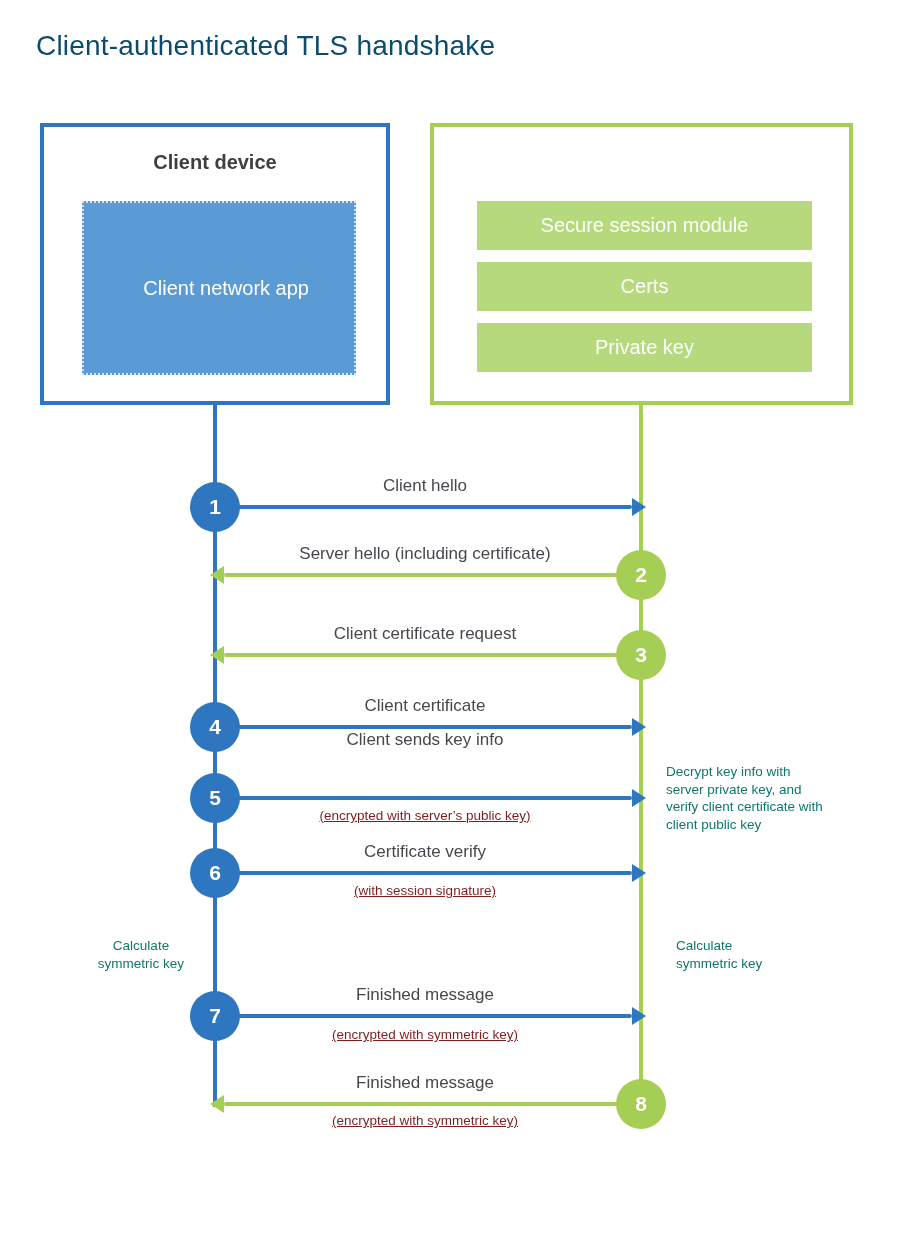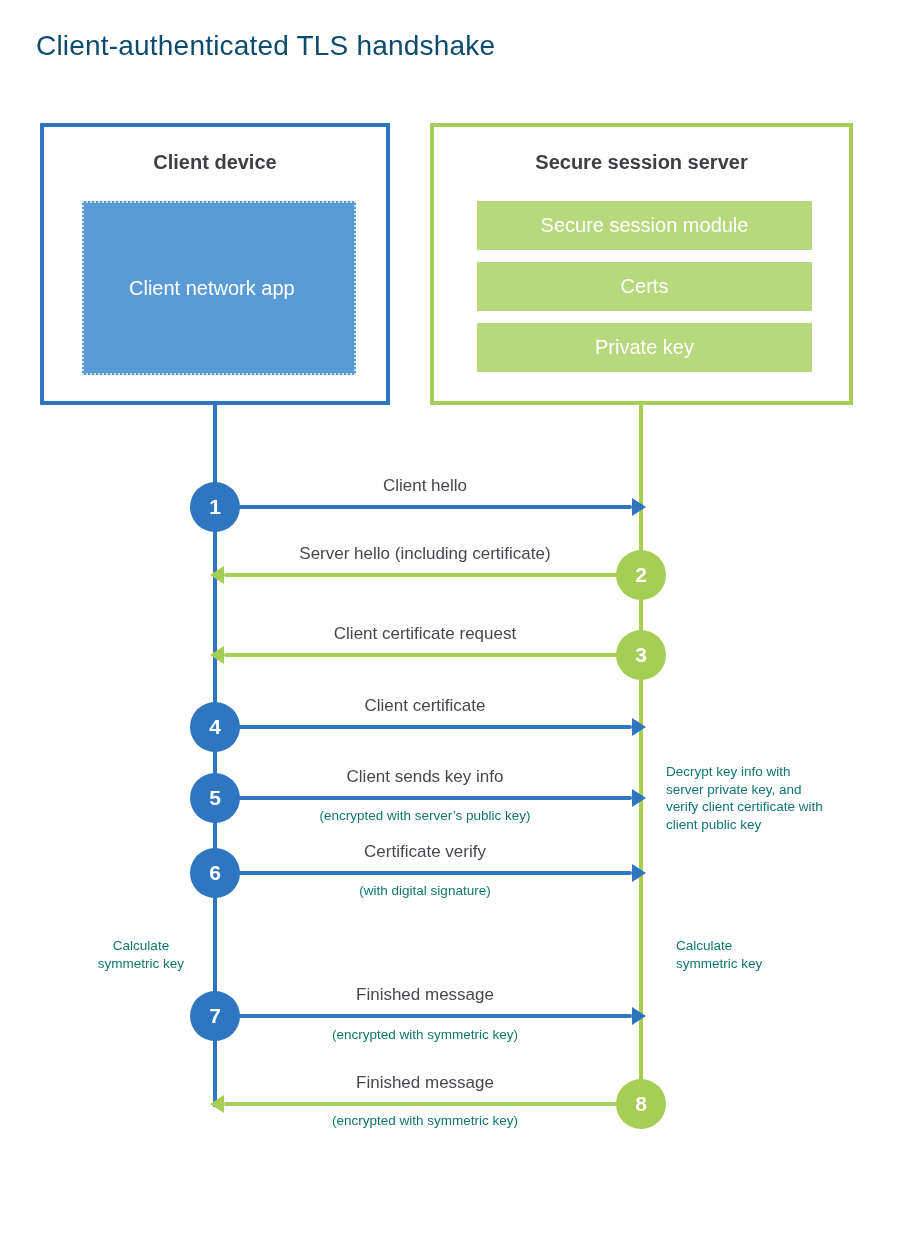--- a/index.html
+++ b/index.html
@@ -44,21 +44,21 @@
     width: 274px; height: 174px;
     background: #5b9bd5;
     border: 2px dotted #cfe0f1;
     box-sizing: border-box;
     display: flex;
     align-items: center;
     justify-content: center;
   }
   .app-box-label {
     width: 180px;
-    text-align: left;
+    text-align: right;
     color: #ffffff;
     font-size: 20px;
     line-height: 30px;
   }
   .module-bar {
     position: absolute;
     left: 43px;
     width: 335px; height: 49px;
     background: #b6d97e;
     color: #ffffff;
@@ -117,22 +117,23 @@
     text-align: center;
     font-size: 17px;
     color: #47484d;
     z-index: 3;
   }
   .msg-sub {
     position: absolute;
     left: 215px; width: 420px;
     text-align: center;
     font-size: 13.5px;
-    color: #0f766e;
-    z-index: 3;
+    color: #7f1d1d;
+    z-index: 3;
+    text-decoration: underline;
   }
   
   .side-note {
     position: absolute;
     font-size: 13.5px;
     line-height: 17.5px;
     color: #0f766e;
     z-index: 3;
   }
   .note-decrypt   { left: 666px; top: 763px; width: 162px; text-align: left; }
@@ -150,21 +151,20 @@
   <div class="lifeline green"></div>
 
   <div class="actor-box client-box">
     <div class="actor-title">Client device</div>
     <div class="app-box">
       <div class="app-box-label">Client network app</div>
     </div>
   </div>
 
   <div class="actor-box server-box">
-    <div class="actor-title">Secure session server</div>
     <div class="module-bar bar-2">Certs</div>
     <div class="module-bar bar-1">Secure session module</div>
     <div class="module-bar bar-3">Private key</div>
   </div>
 
   <div>
     <div class="msg-label" style="top:476px">Client hello</div>
     <div class="shaft blue" style="top:505px"></div>
     <div class="ah right" style="top:498px"></div>
     <div class="step-circle blue" style="top:482px">1</div>
@@ -185,33 +185,33 @@
   </div>
 
   <div>
     <div class="msg-label" style="top:696px">Client certificate</div>
     <div class="shaft blue" style="top:725px"></div>
     <div class="ah right" style="top:718px"></div>
     <div class="step-circle blue" style="top:702px">4</div>
   </div>
 
   <div>
-    <div class="msg-label" style="top:767px">Client sends key info</div>
+    <div class="msg-label" style="top:730px">Client sends key info</div>
     <div class="shaft blue" style="top:796px"></div>
     <div class="ah right" style="top:789px"></div>
     <div class="step-circle blue" style="top:773px">5</div>
     <div class="msg-sub" style="top:808px">(encrypted with server’s public key)</div>
   </div>
 
   <div>
     <div class="msg-label" style="top:842px">Certificate verify</div>
     <div class="shaft blue" style="top:871px"></div>
     <div class="ah right" style="top:864px"></div>
     <div class="step-circle blue" style="top:848px">6</div>
-    <div class="msg-sub" style="top:883px">(with digital signature)</div>
+    <div class="msg-sub" style="top:883px">(with session signature)</div>
   </div>
 
   <div>
     <div class="msg-label" style="top:985px">Finished message</div>
     <div class="shaft blue" style="top:1014px"></div>
     <div class="ah right" style="top:1007px"></div>
     <div class="step-circle blue" style="top:991px">7</div>
     <div class="msg-sub" style="top:1027px">(encrypted with symmetric key)</div>
   </div>
 

